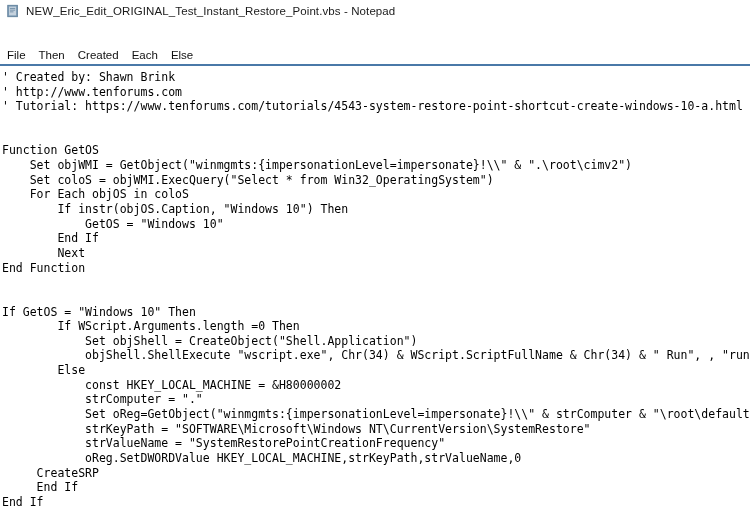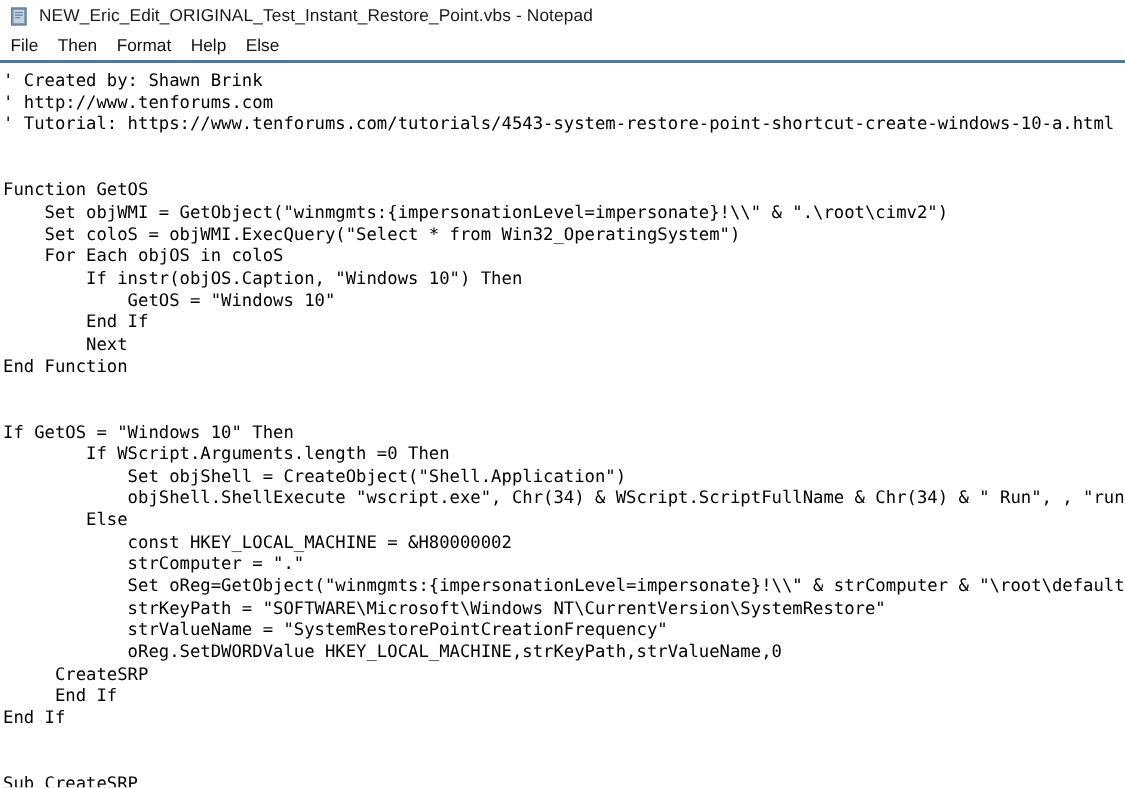--- a/index.html
+++ b/index.html
@@ -47,20 +47,21 @@
   }
 
   
   .menubar {
     height: 18px;
     display: flex;
     align-items: center;
     padding-left: 5px;
     background: #ffffff;
     flex: 0 0 auto;
+    margin-top: 24px;
   }
   .menu-item {
     font-size: 11.5px;
     color: #111111;
     padding: 0 7px 0 2px;
     margin-right: 4px;
     white-space: nowrap;
     cursor: default;
   }
   .menu-underline {
@@ -101,22 +102,22 @@
       <rect x="4.5" y="4.5" width="6" height="1" fill="#6c8aa3"></rect>
       <rect x="4.5" y="6.5" width="6" height="1" fill="#6c8aa3"></rect>
       <rect x="4.5" y="8.5" width="4" height="1" fill="#6c8aa3"></rect>
     </svg>
     <span class="title-text">NEW_Eric_Edit_ORIGINAL_Test_Instant_Restore_Point.vbs - Notepad</span>
   </div>
 
   <div class="menubar">
     <span class="menu-item">File</span>
     <span class="menu-item">Then</span>
-    <span class="menu-item">Format</span>
-    <span class="menu-item">Help</span>
+    <span class="menu-item">Created</span>
+    <span class="menu-item">Each</span>
     <span class="menu-item">Else</span>
   </div>
   <div class="menu-underline"></div>
 
   <div class="editor">
     <pre class="code"><span>' Created by: Shawn Brink
 ' http://www.tenforums.com
 ' Tutorial: https://www.tenforums.com/tutorials/4543-system-restore-point-shortcut-create-windows-10-a.html
 
 

